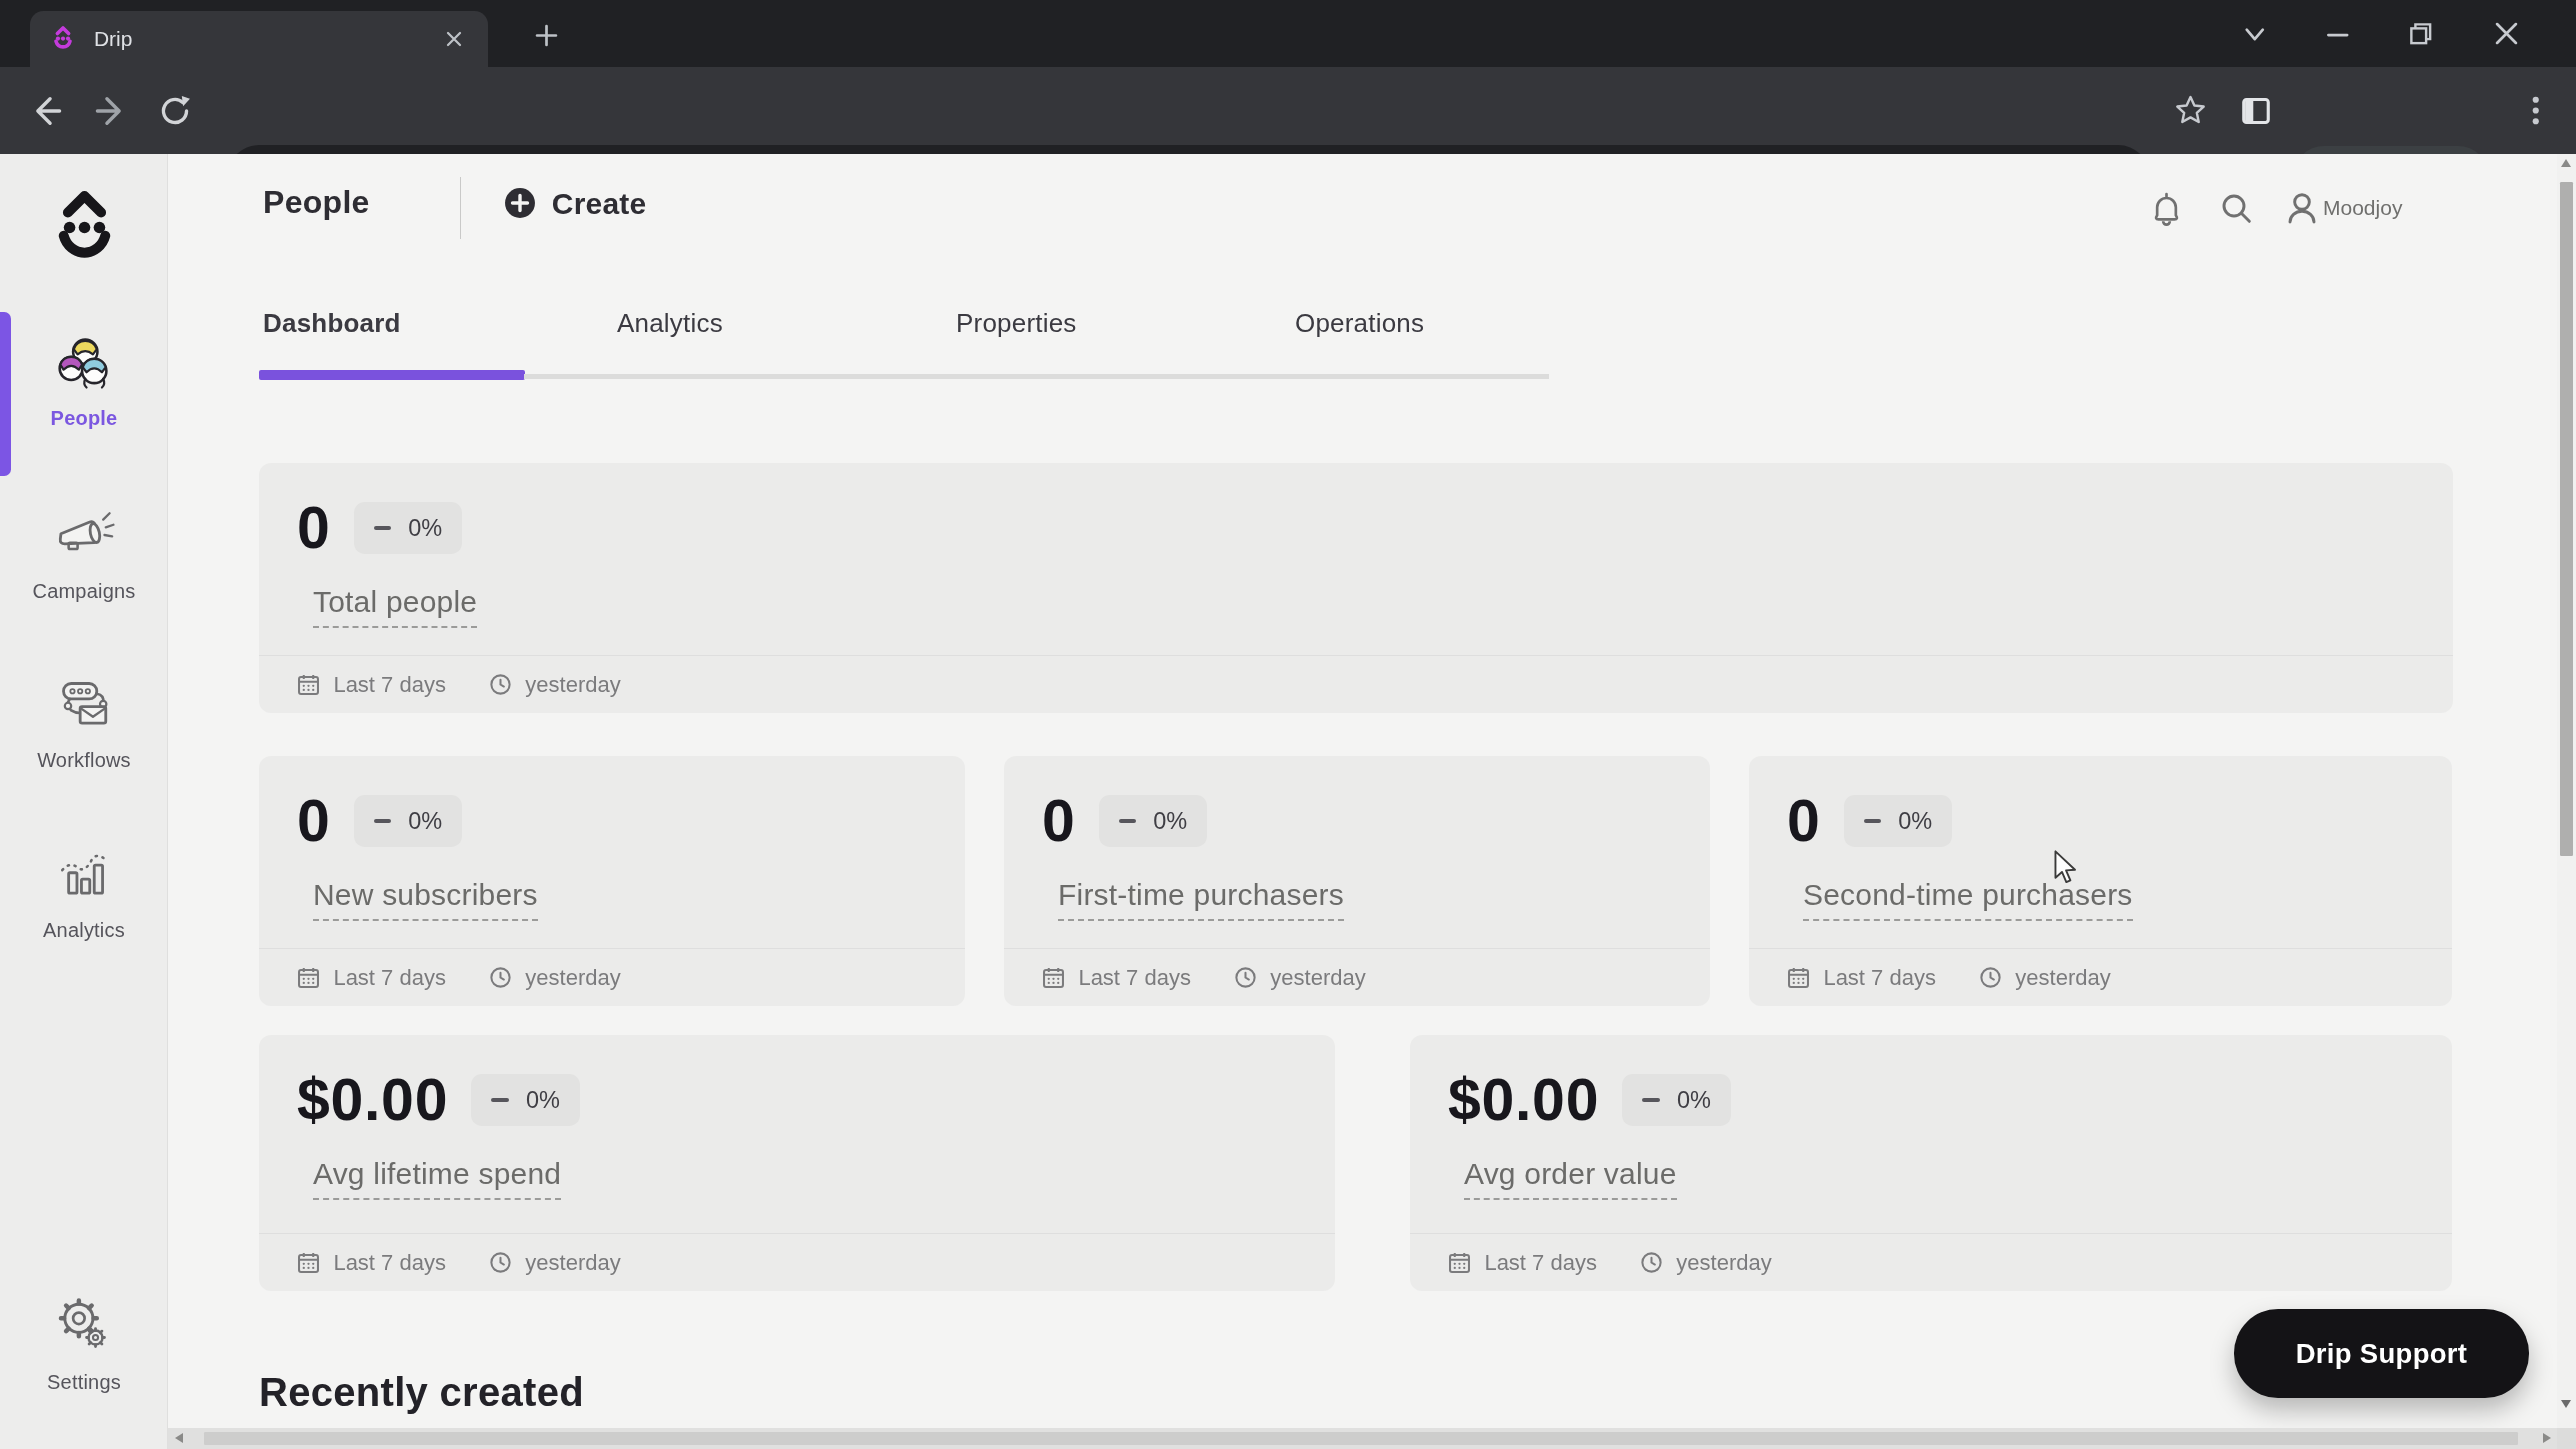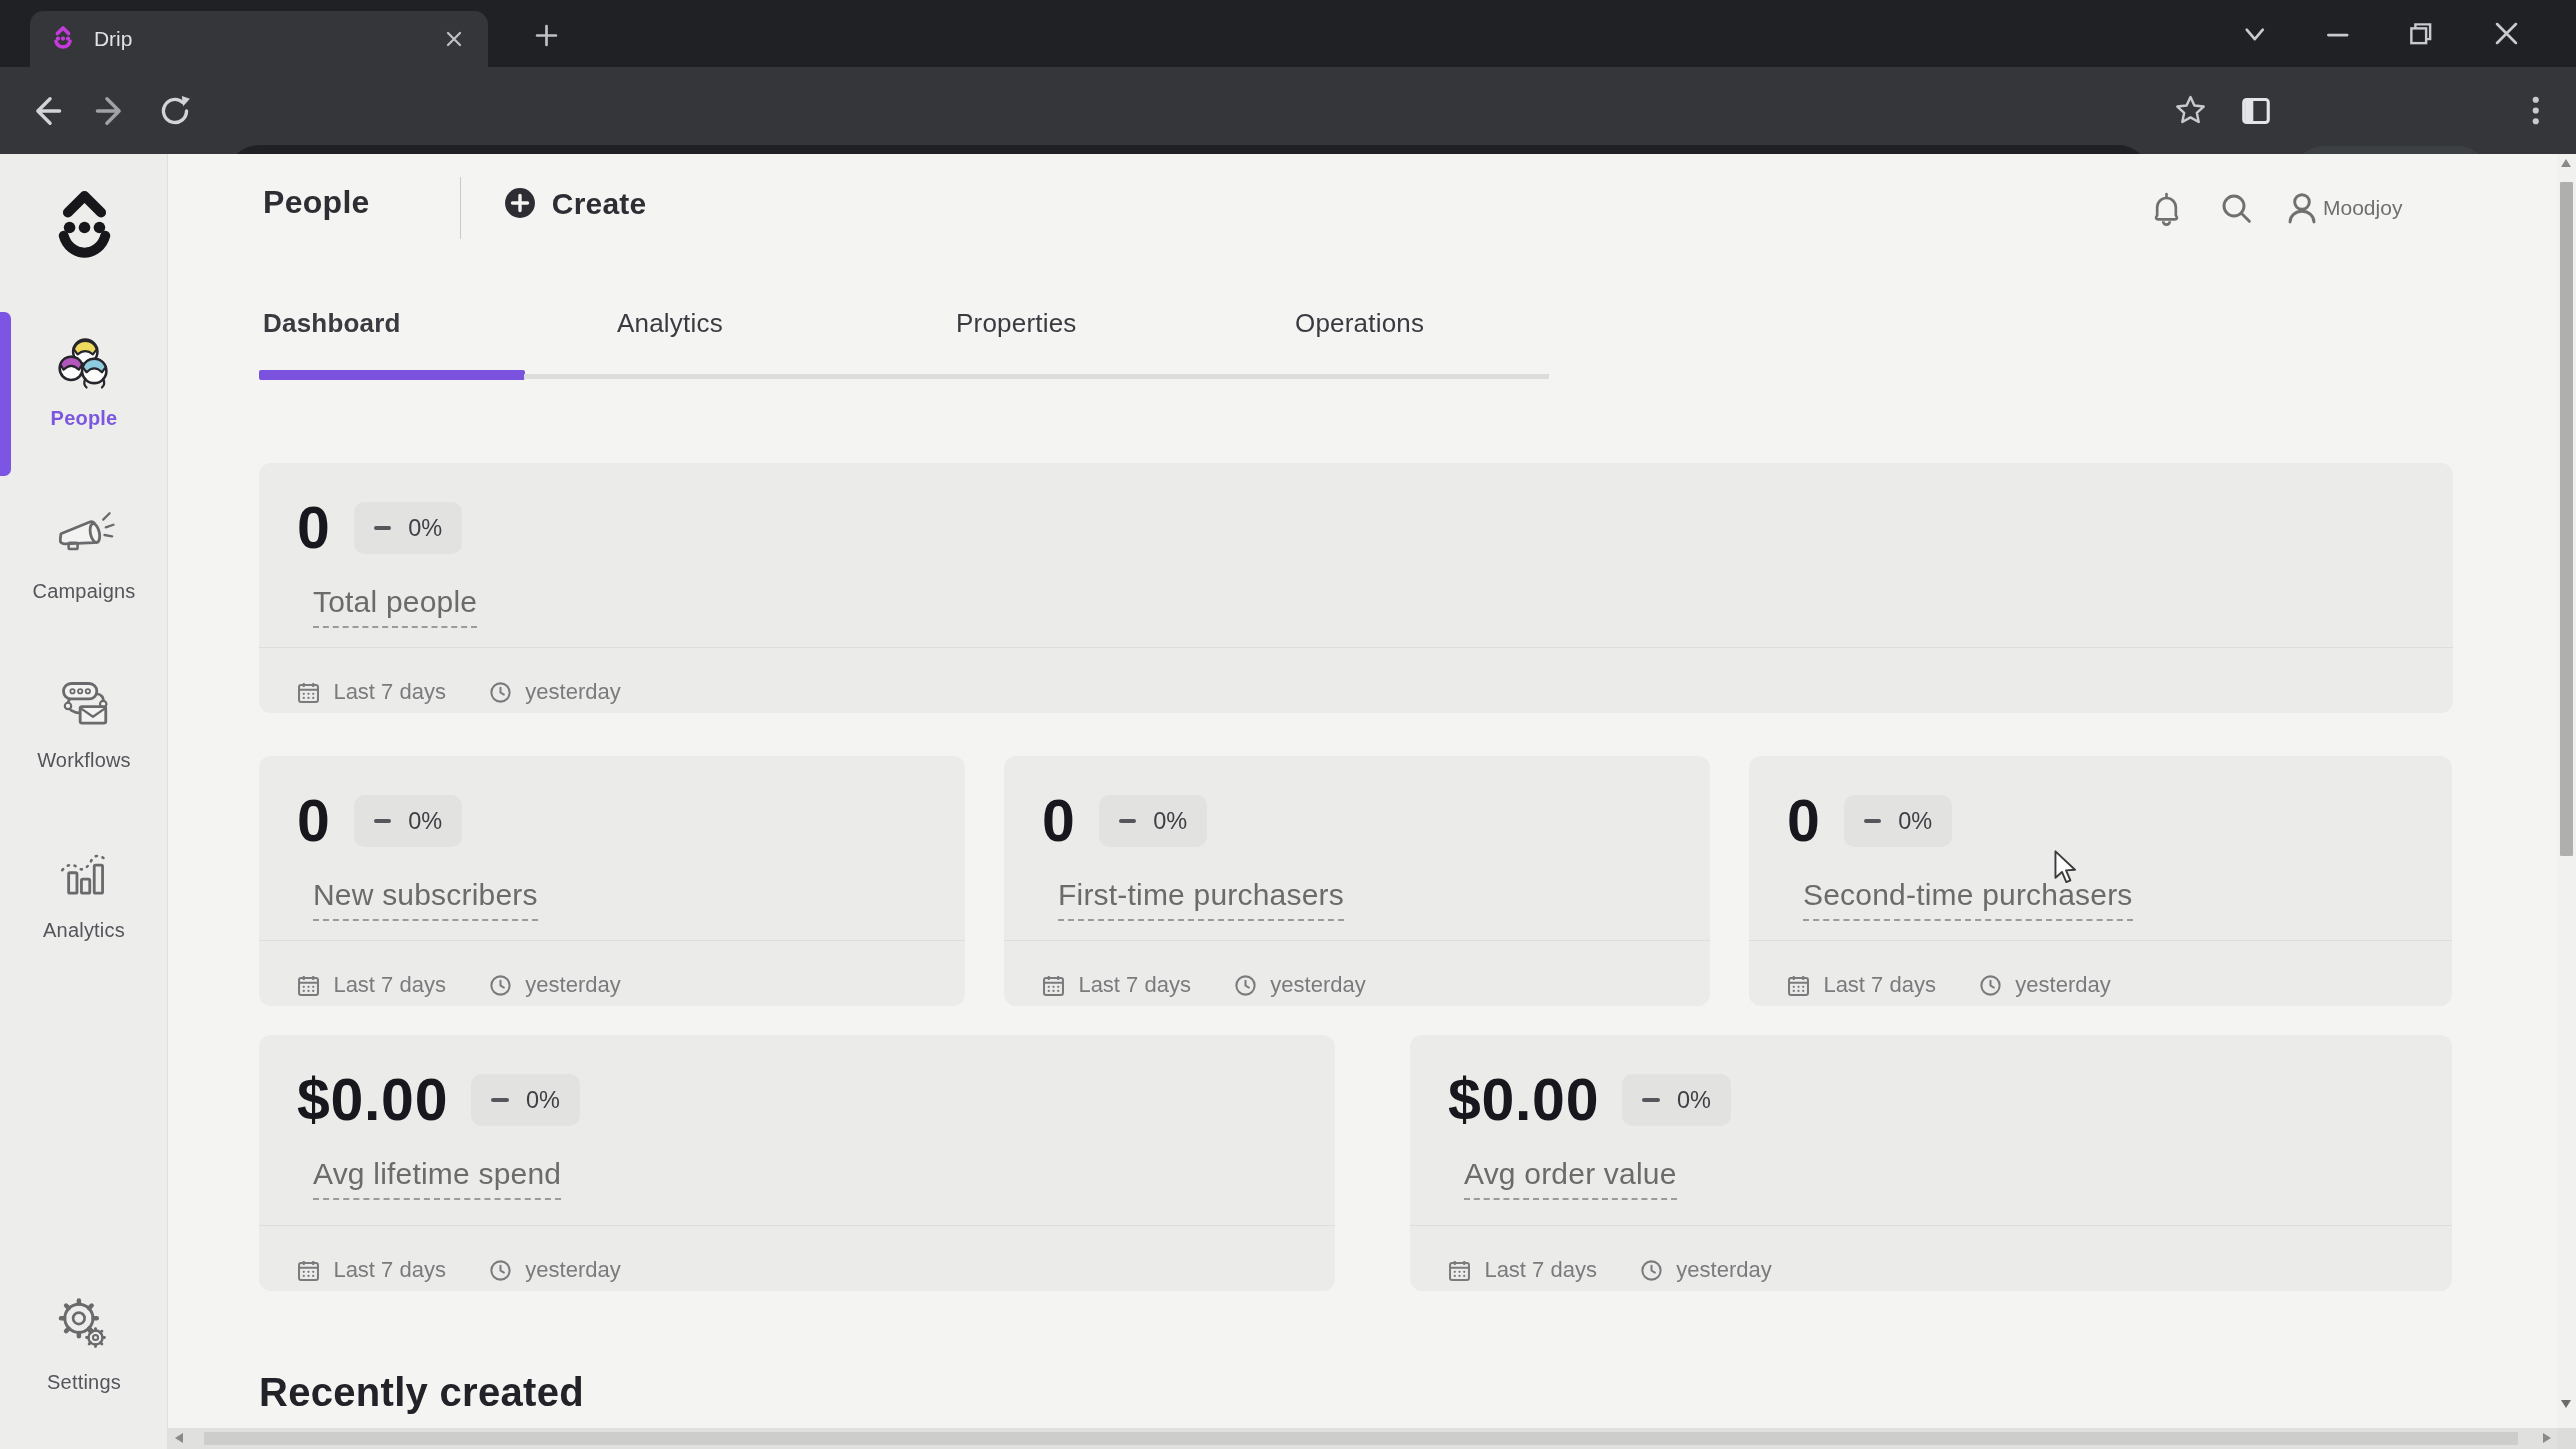--- a/index.html
+++ b/index.html
@@ -51,22 +51,22 @@
   
   .card{position:absolute;background:#EBEBEA;border-radius:12px;}
   .card-body{padding:31px 0 0 38px;}
   .value-row{display:flex;align-items:center;gap:23px;}
   .value{font-size:59px;font-weight:700;color:#18171D;letter-spacing:0.7px;}
   .badge{display:inline-flex;align-items:center;gap:17.4px;height:52px;padding:0 20px;background:#E2E2E1;border-radius:10.7px;}
   .minus{display:inline-block;width:17.4px;height:4.7px;background:#57565C;border-radius:2px;}
   .delta{font-size:23.5px;color:#3F3E44;}
   .card-label{display:inline-block;margin-top:23px;font-size:30px;color:#6B6B69;
               border-bottom:2.7px dashed #9B9B99;padding-bottom:6.7px;cursor:pointer;letter-spacing:0.2px;margin-left:16px;}
-  .card-footer{position:absolute;left:0;bottom:8px;width:100%;height:58px;border-top:1.3px solid #DEDEDE;
-               display:flex;align-items:flex-end;padding-left:38px;box-sizing:border-box;gap:43px;}
+  .card-footer{position:absolute;left:0;bottom:0;width:100%;height:58px;border-top:1.3px solid #DEDEDE;
+               display:flex;align-items:center;padding-left:38px;box-sizing:border-box;gap:43px;}
   .f-item{display:flex;align-items:center;gap:13.4px;font-size:22px;color:#7B7B7D;}
 
   .section-title{position:absolute;left:91px;top:1216px;font-size:40px;font-weight:bold;color:#232228;letter-spacing:0.3px;}
 
   .support-btn{position:absolute;left:2066px;top:1155px;width:295px;height:89px;background:#141316;border-radius:44px;
                display:flex;align-items:center;justify-content:center;color:#FFFFFF;font-size:27.5px;font-weight:bold;
                letter-spacing:0.3px;cursor:pointer;box-shadow:0 12px 24px rgba(0,0,0,.25);}
 
   
   .vscroll{position:absolute;left:2557px;top:154px;width:19px;height:1295px;background:#F1F1F0;}
@@ -536,20 +536,23 @@
               <circle cx="17" cy="17" r="13.5" fill="none" stroke="#7B7B7D" stroke-width="3"></circle>
               <path d="M17 10 V17 L22 20" fill="none" stroke="#7B7B7D" stroke-width="3" stroke-linecap="round"></path>
             </svg>
           <span>yesterday</span>
         </span>
       </div>
     </div>
 
     <div class="section-title">Recently created</div>
 
+    <div class="support-btn">
+      <span>Drip Support</span>
+    </div>
 
     <div class="cursor">
       <svg width="34" height="38" viewBox="0 0 25 28">
         <path d="M4 1 L4 20.5 L8.8 16.2 L12 23.6 L15 22.3 L11.8 15 L18.4 14.6 Z" fill="#FDFDFD" stroke="#3a3a3a" stroke-width="1.4" stroke-linejoin="round"></path>
       </svg>
     </div>
   </main>
 
   <div class="vscroll">
     <div class="arrow" style="left:4px;top:5.4px;border-left:5.4px solid transparent;border-right:5.4px solid transparent;border-bottom:8px solid #8A8A88;"></div>

